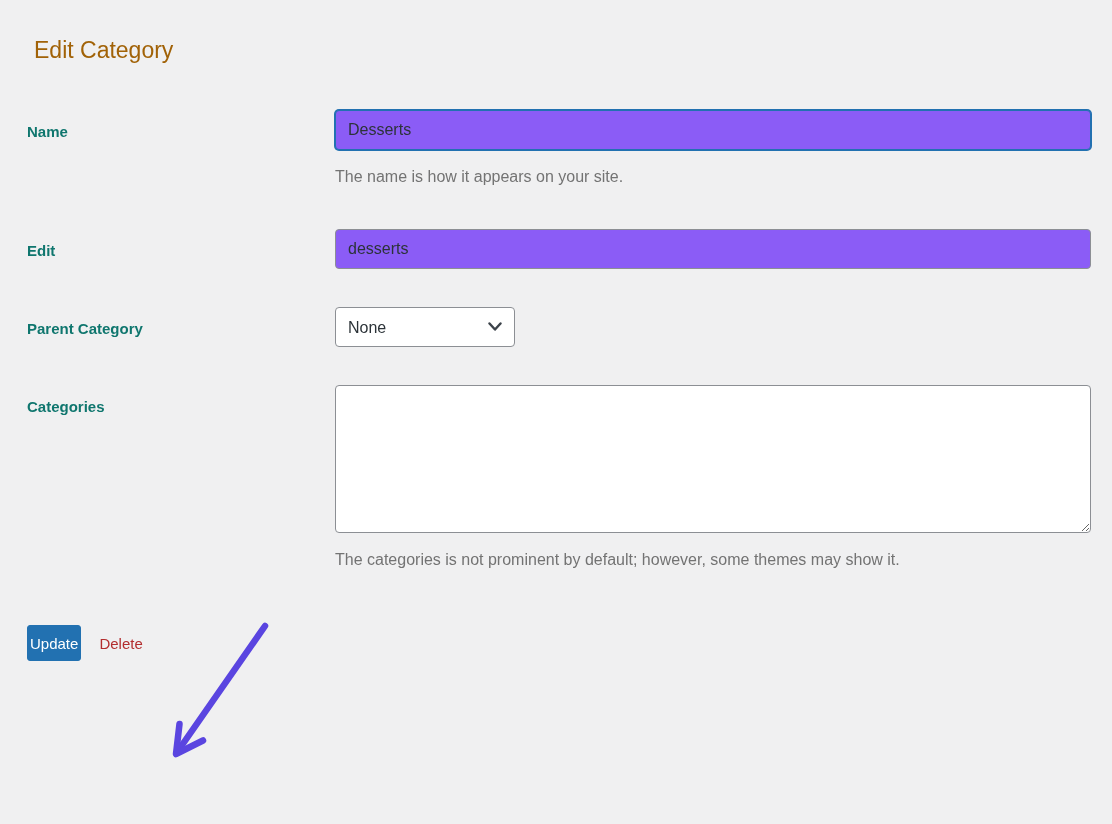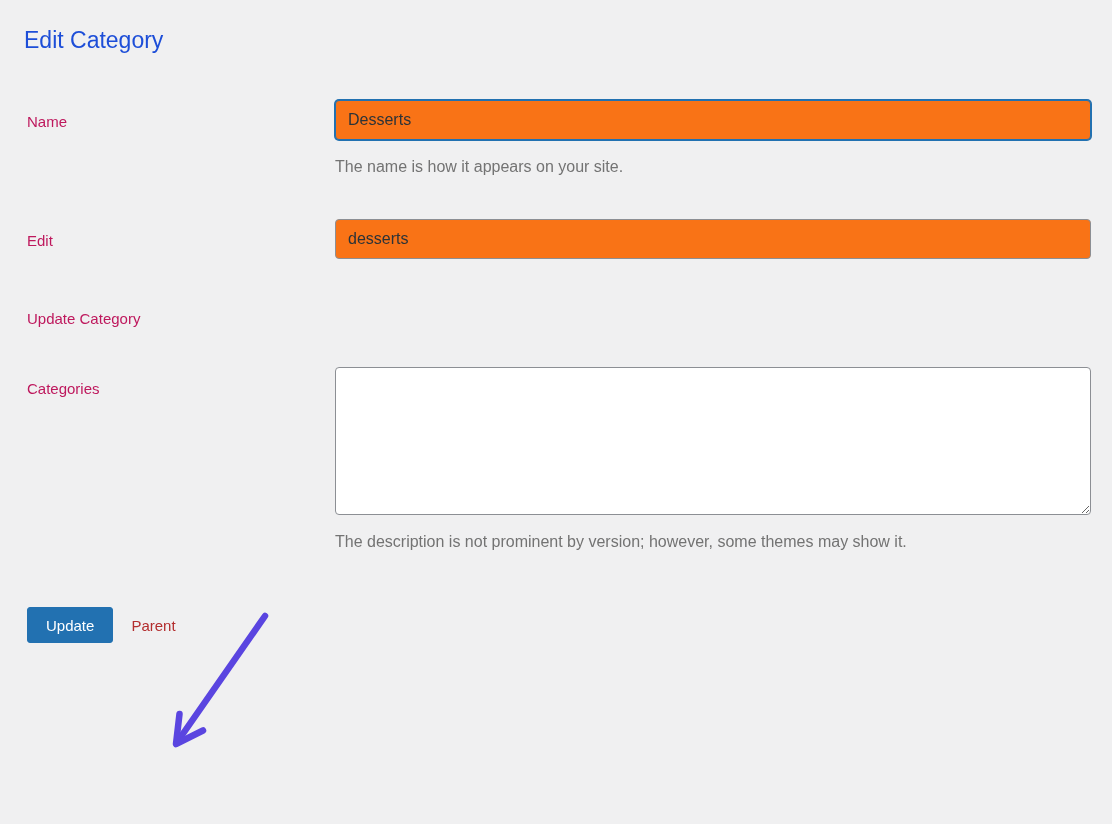--- a/index.html
+++ b/index.html
@@ -15,51 +15,51 @@
   }
   .page {
     position: relative;
     width: 1112px;
     height: 824px;
   }
   .content {
     padding: 0 21px 0 24px;
   }
   h1.page-title {
-    margin: 0;
+    margin: 10px;
     padding-top: 25px;
     font-size: 23px;
     font-weight: 400;
     line-height: 30px;
-    color: #1d4ed8;
+    color: #a16207;
   }
   .form { margin-top: 45px; }
   .row {
     display: flex;
     margin-bottom: 38px;
   }
   .row .lbl {
     flex: 0 0 311px;
     width: 311px;
     padding: 12px 10px 0 3px;
     font-size: 15px;
-    font-weight: 400;
-    color: #be185d;
+    font-weight: 700;
+    color: #0f766e;
     line-height: 20px;
   }
   .row .field { flex: 1; min-width: 0; }
   .txt {
     display: block;
     width: 100%;
     height: 40px;
     margin: 0;
     padding: 0 12px;
     border: 1px solid #8c8f94;
     border-radius: 4px;
-    background: #f97316;
+    background: #8b5cf6;
     font-family: inherit;
     font-size: 16px;
     color: #2c3338;
     outline: none;
   }
   .txt.focused {
     border-color: #2271b1;
     box-shadow: 0 0 0 1px #2271b1;
   }
   .help {
@@ -108,21 +108,21 @@
     resize: vertical;
     outline: none;
   }
   .actions {
     margin: 51px 0 0 3px;
     display: flex;
     align-items: center;
   }
   .btn-primary {
     height: 36px;
-    padding: 0 18px;
+    padding: 0 2px;
     background: #2271b1;
     border: 1px solid #2271b1;
     border-radius: 3px;
     color: #fff;
     font-family: inherit;
     font-size: 15px;
     cursor: pointer;
   }
   .delete-link {
     margin-left: 18px;
@@ -159,36 +159,44 @@
       </div>
 
       <div class="row">
         <div class="lbl">Edit</div>
         <div class="field">
           <input type="text" class="txt" value="desserts" style="">
         </div>
       </div>
 
       <div class="row">
-        <div class="lbl">Update Category</div>
-        <div class="field">
+        <div class="lbl">Parent Category</div>
+        <div class="field">
+          <div class="select-wrap">
+            <select class="sel">
+              <option>None</option>
+            </select>
+            <svg class="chev" width="14" height="10" viewBox="0 0 14 10">
+              <path d="M1.5 1.5 L7 7.5 L12.5 1.5" fill="none" stroke="#3c434a" stroke-width="2.4" stroke-linecap="round" stroke-linejoin="round"></path>
+            </svg>
+          </div>
         </div>
       </div>
 
       <div class="row">
         <div class="lbl">Categories</div>
         <div class="field">
           <textarea class="ta" style=""></textarea>
-          <p class="help">The description is not prominent by version; however, some themes may show it.</p>
+          <p class="help">The categories is not prominent by default; however, some themes may show it.</p>
         </div>
       </div>
 
       <div class="actions">
         <button type="button" class="btn-primary">Update</button>
-        <a href="#" class="delete-link">Parent</a>
+        <a href="#" class="delete-link">Delete</a>
       </div>
 
     </div>
   </div>
 
   <svg class="annotation-layer" width="1112" height="824" viewBox="0 0 1112 824">
     <line x1="265" y1="616" x2="180" y2="738" stroke="#5a45e0" stroke-width="6.5" stroke-linecap="round"></line>
     <path d="M203 730.5 L176 744 L179.5 714" fill="none" stroke="#5a45e0" stroke-width="6.5" stroke-linecap="round" stroke-linejoin="round"></path>
   </svg>
 </div>

